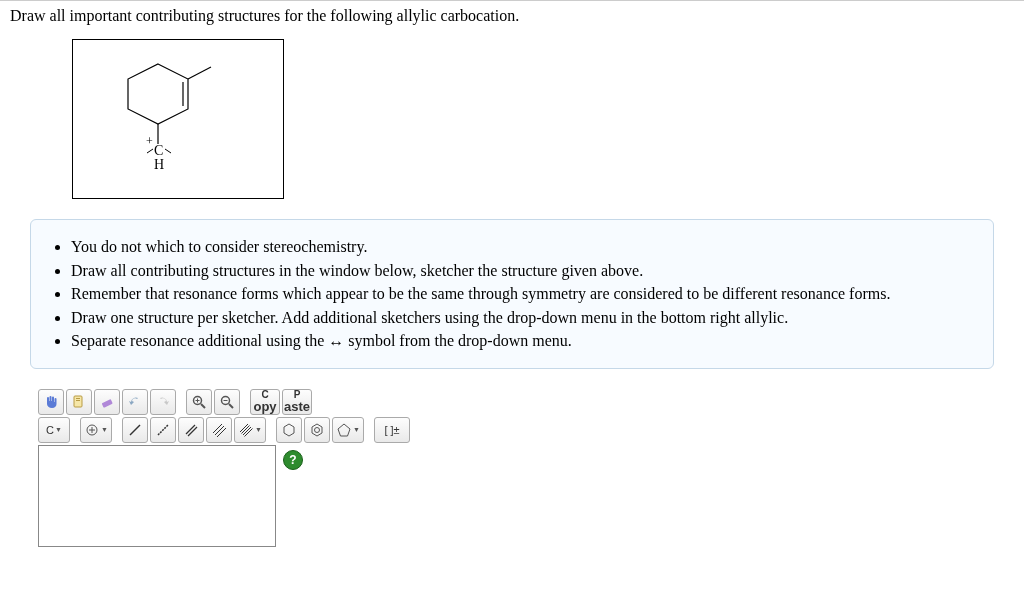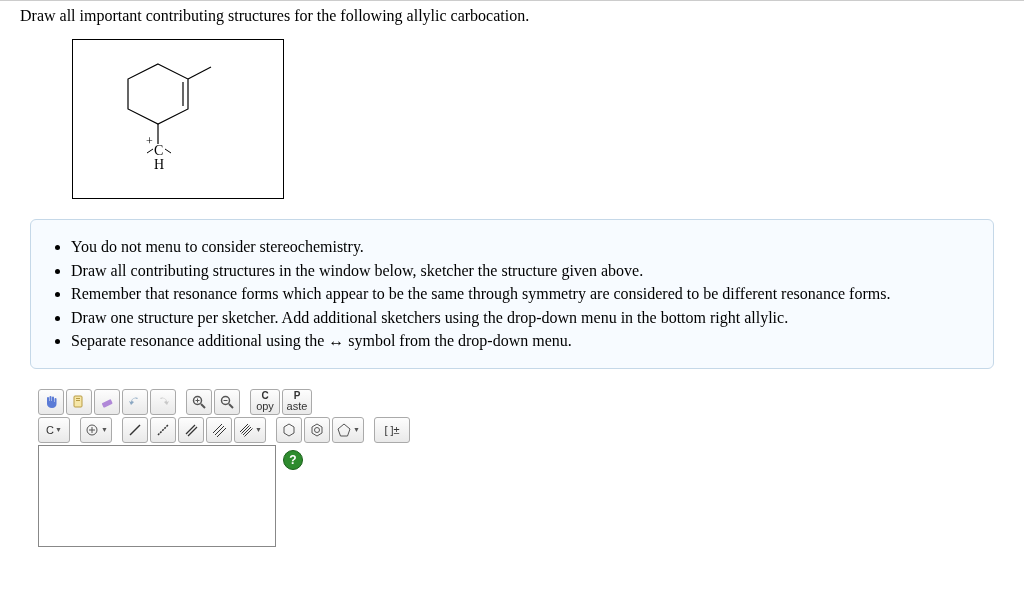--- a/index.html
+++ b/index.html
@@ -7,21 +7,21 @@
     padding: 0;
     font-family: Georgia, 'Times New Roman', serif;
     background: #fff;
     color: #000;
     font-size: 16px;
   }
   .top-border {
     border-top: 1px solid #ccc;
   }
   .question-text {
-    padding: 6px 10px 14px 20px;
+    padding: 6px 10px 14px 10px;
     font-size: 16px;
   }
   .structure-box {
     margin: 0 0 20px 72px;
     width: 210px;
     height: 158px;
     border: 1px solid #000;
     background: #fff;
     display: flex;
     align-items: center;
@@ -75,22 +75,22 @@
     width: 30px;
   }
   .tb-btn.textbtn {
     width: 28px;
     font-size: 10px;
     font-weight: bold;
     flex-direction: column;
     line-height: 1;
   }
   .tb-btn .mini {
-    font-size: 11px;
-    font-weight: normal;
+    font-size: 13px;
+    font-weight: bold;
   }
   .tb-sep {
     width: 6px;
   }
   .dropdown-caret {
     font-size: 7px;
     color: #555;
     margin-left: 1px;
   }
   .sketch-canvas {
@@ -145,21 +145,21 @@
 
     <text x="61" y="120" font-family="Georgia,serif" font-size="14" fill="#000">H</text>
 
     <line x1="60" y1="100" x2="54" y2="104" stroke="#000" stroke-width="1"></line>
     <line x1="72" y1="100" x2="78" y2="104" stroke="#000" stroke-width="1"></line>
   </svg>
 </div>
 
 <div class="instruction-box">
   <ul>
-    <li>You do not menu to consider stereochemistry.</li>
+    <li>You do not which to consider stereochemistry.</li>
     <li>Draw all contributing structures in the window below, sketcher the structure given above.</li>
     <li>Remember that resonance forms which appear to be the same through symmetry are considered to be different resonance forms.</li>
     <li>Draw one structure per sketcher. Add additional sketchers using the drop-down menu in the bottom right allylic.</li>
     <li>Separate resonance additional using the ↔ symbol from the drop-down menu.</li>
   </ul>
 </div>
 
 <div class="sketcher-wrap">
 
   <div class="toolbar-row">

